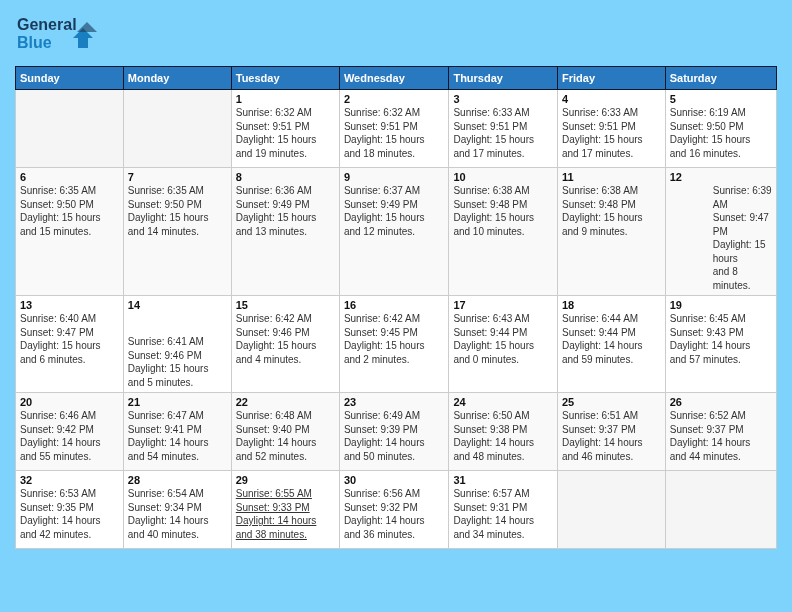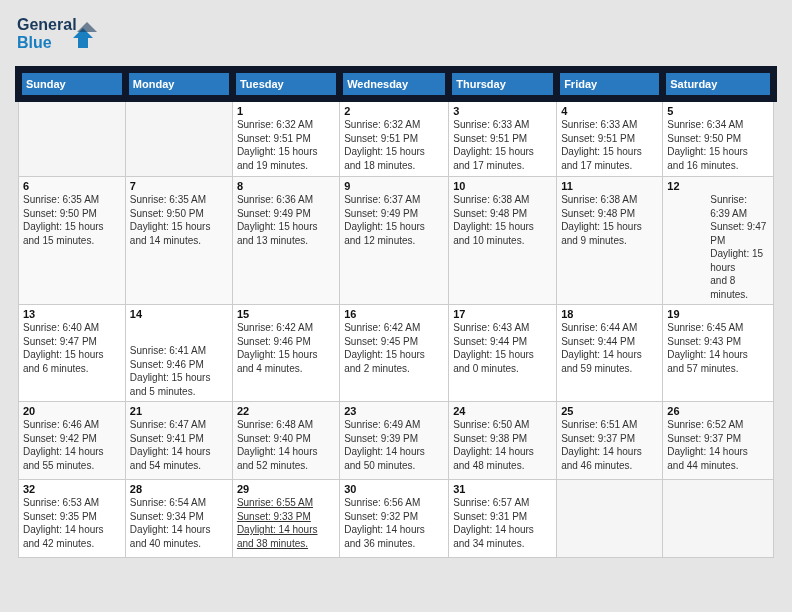--- a/index.html
+++ b/index.html
@@ -6,21 +6,21 @@
     body {
       font-family: Arial, sans-serif;
       background: #fff;
       width: 792px;
       height: 612px;
       overflow: hidden;
     }
     .page {
       width: 792px;
       height: 612px;
-      background: #e5e5e5;
+      background: #7dd3fc;
       padding: 10px 15px;
     }
     .header {
       display: flex;
       justify-content: space-between;
       align-items: flex-start;
       margin-bottom: 8px;
     }
     .logo {
       display: flex;
@@ -42,21 +42,21 @@
       width: 100%;
       border-collapse: collapse;
       font-size: 9.5px;
     }
     .calendar thead th {
       background: #2979c0;
       color: #fff;
       padding: 5px 4px;
       text-align: left;
       font-size: 11px;
-      border: 7px solid #0f172a;
+      border: 1px solid #0f172a;
     }
     .calendar tbody td {
       border: 1px solid #ccc;
       vertical-align: top;
       padding: 3px 4px;
       width: 113px;
       height: 78px;
       color: #333;
       background: #fff;
     }
@@ -139,21 +139,21 @@
           </td>
           <td>
             <span class="day-num">4</span>
             <div class="day-info" style="white-space: pre-line;">Sunrise: 6:33 AM
 Sunset: 9:51 PM
 Daylight: 15 hours
 and 17 minutes.</div>
           </td>
           <td>
             <span class="day-num">5</span>
-            <div class="day-info" style="white-space: pre-line;">Sunrise: 6:34 AM
+            <div class="day-info" style="white-space: pre-line;">Sunrise: 6:19 AM
 Sunset: 9:50 PM
 Daylight: 15 hours
 and 16 minutes.</div>
           </td>
         </tr>
         <tr>
           <td>
             <span class="day-num">6</span>
             <div class="day-info" style="white-space: pre-line;">Sunrise: 6:35 AM
 Sunset: 9:50 PM

